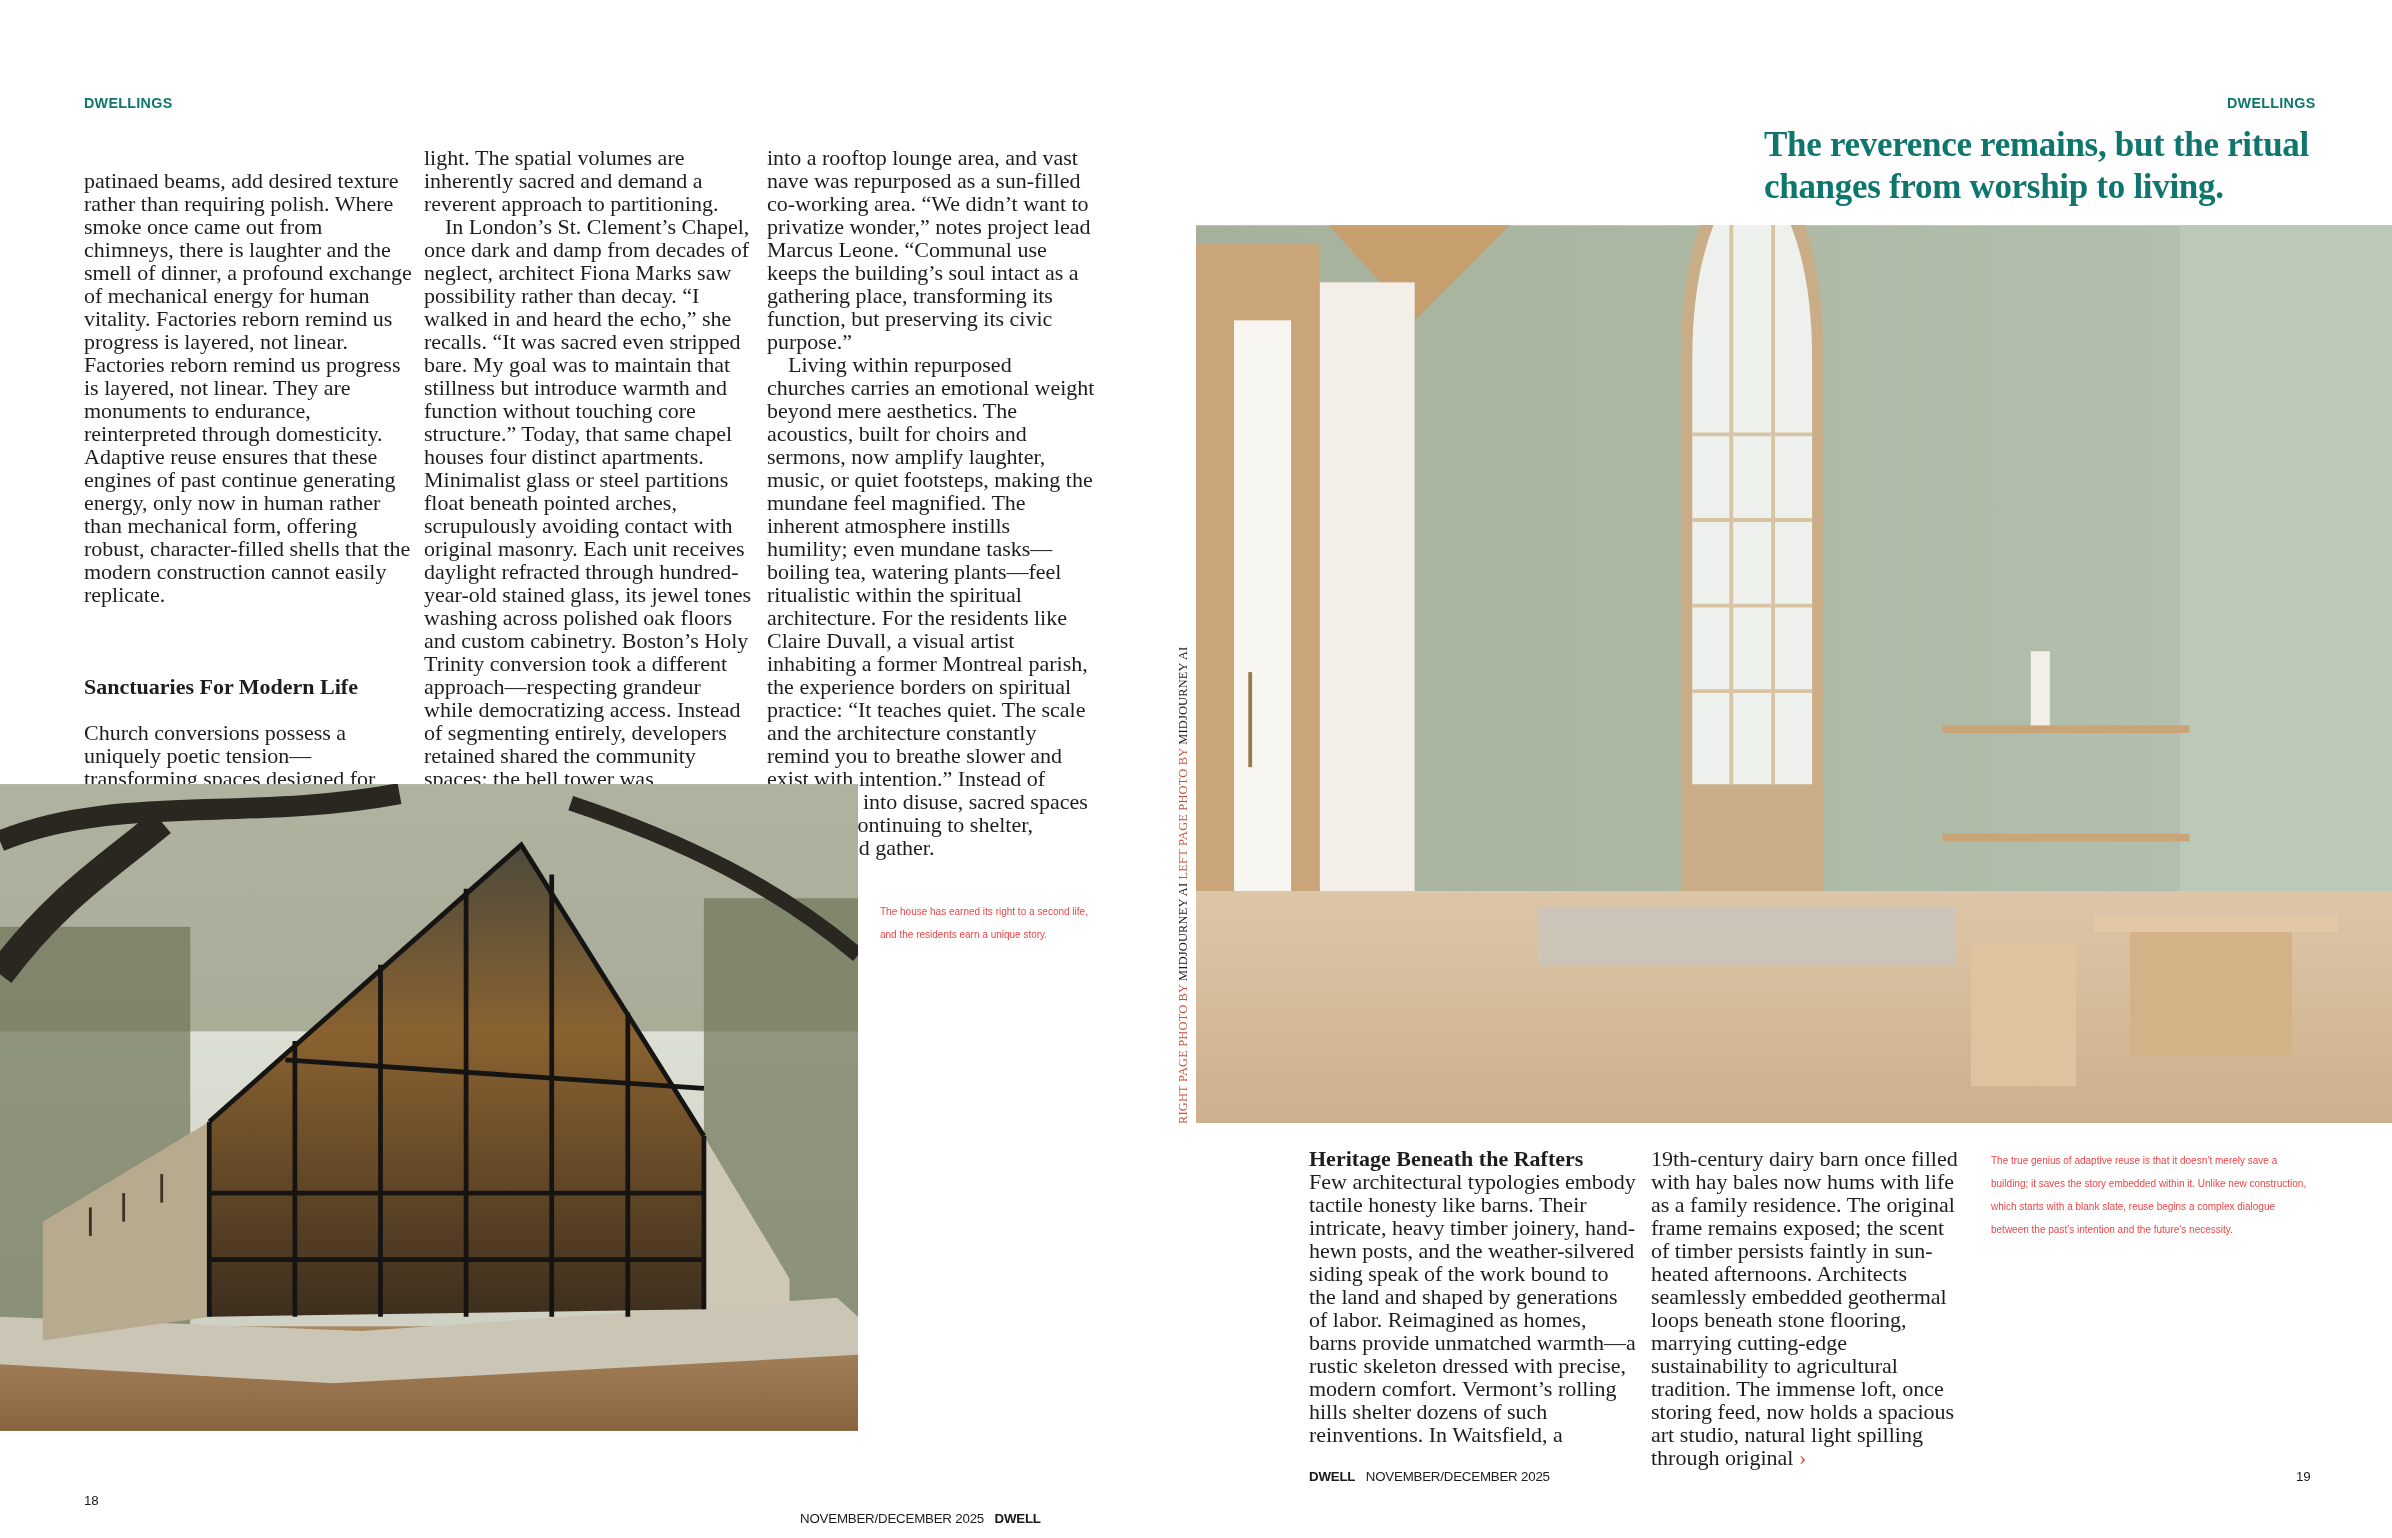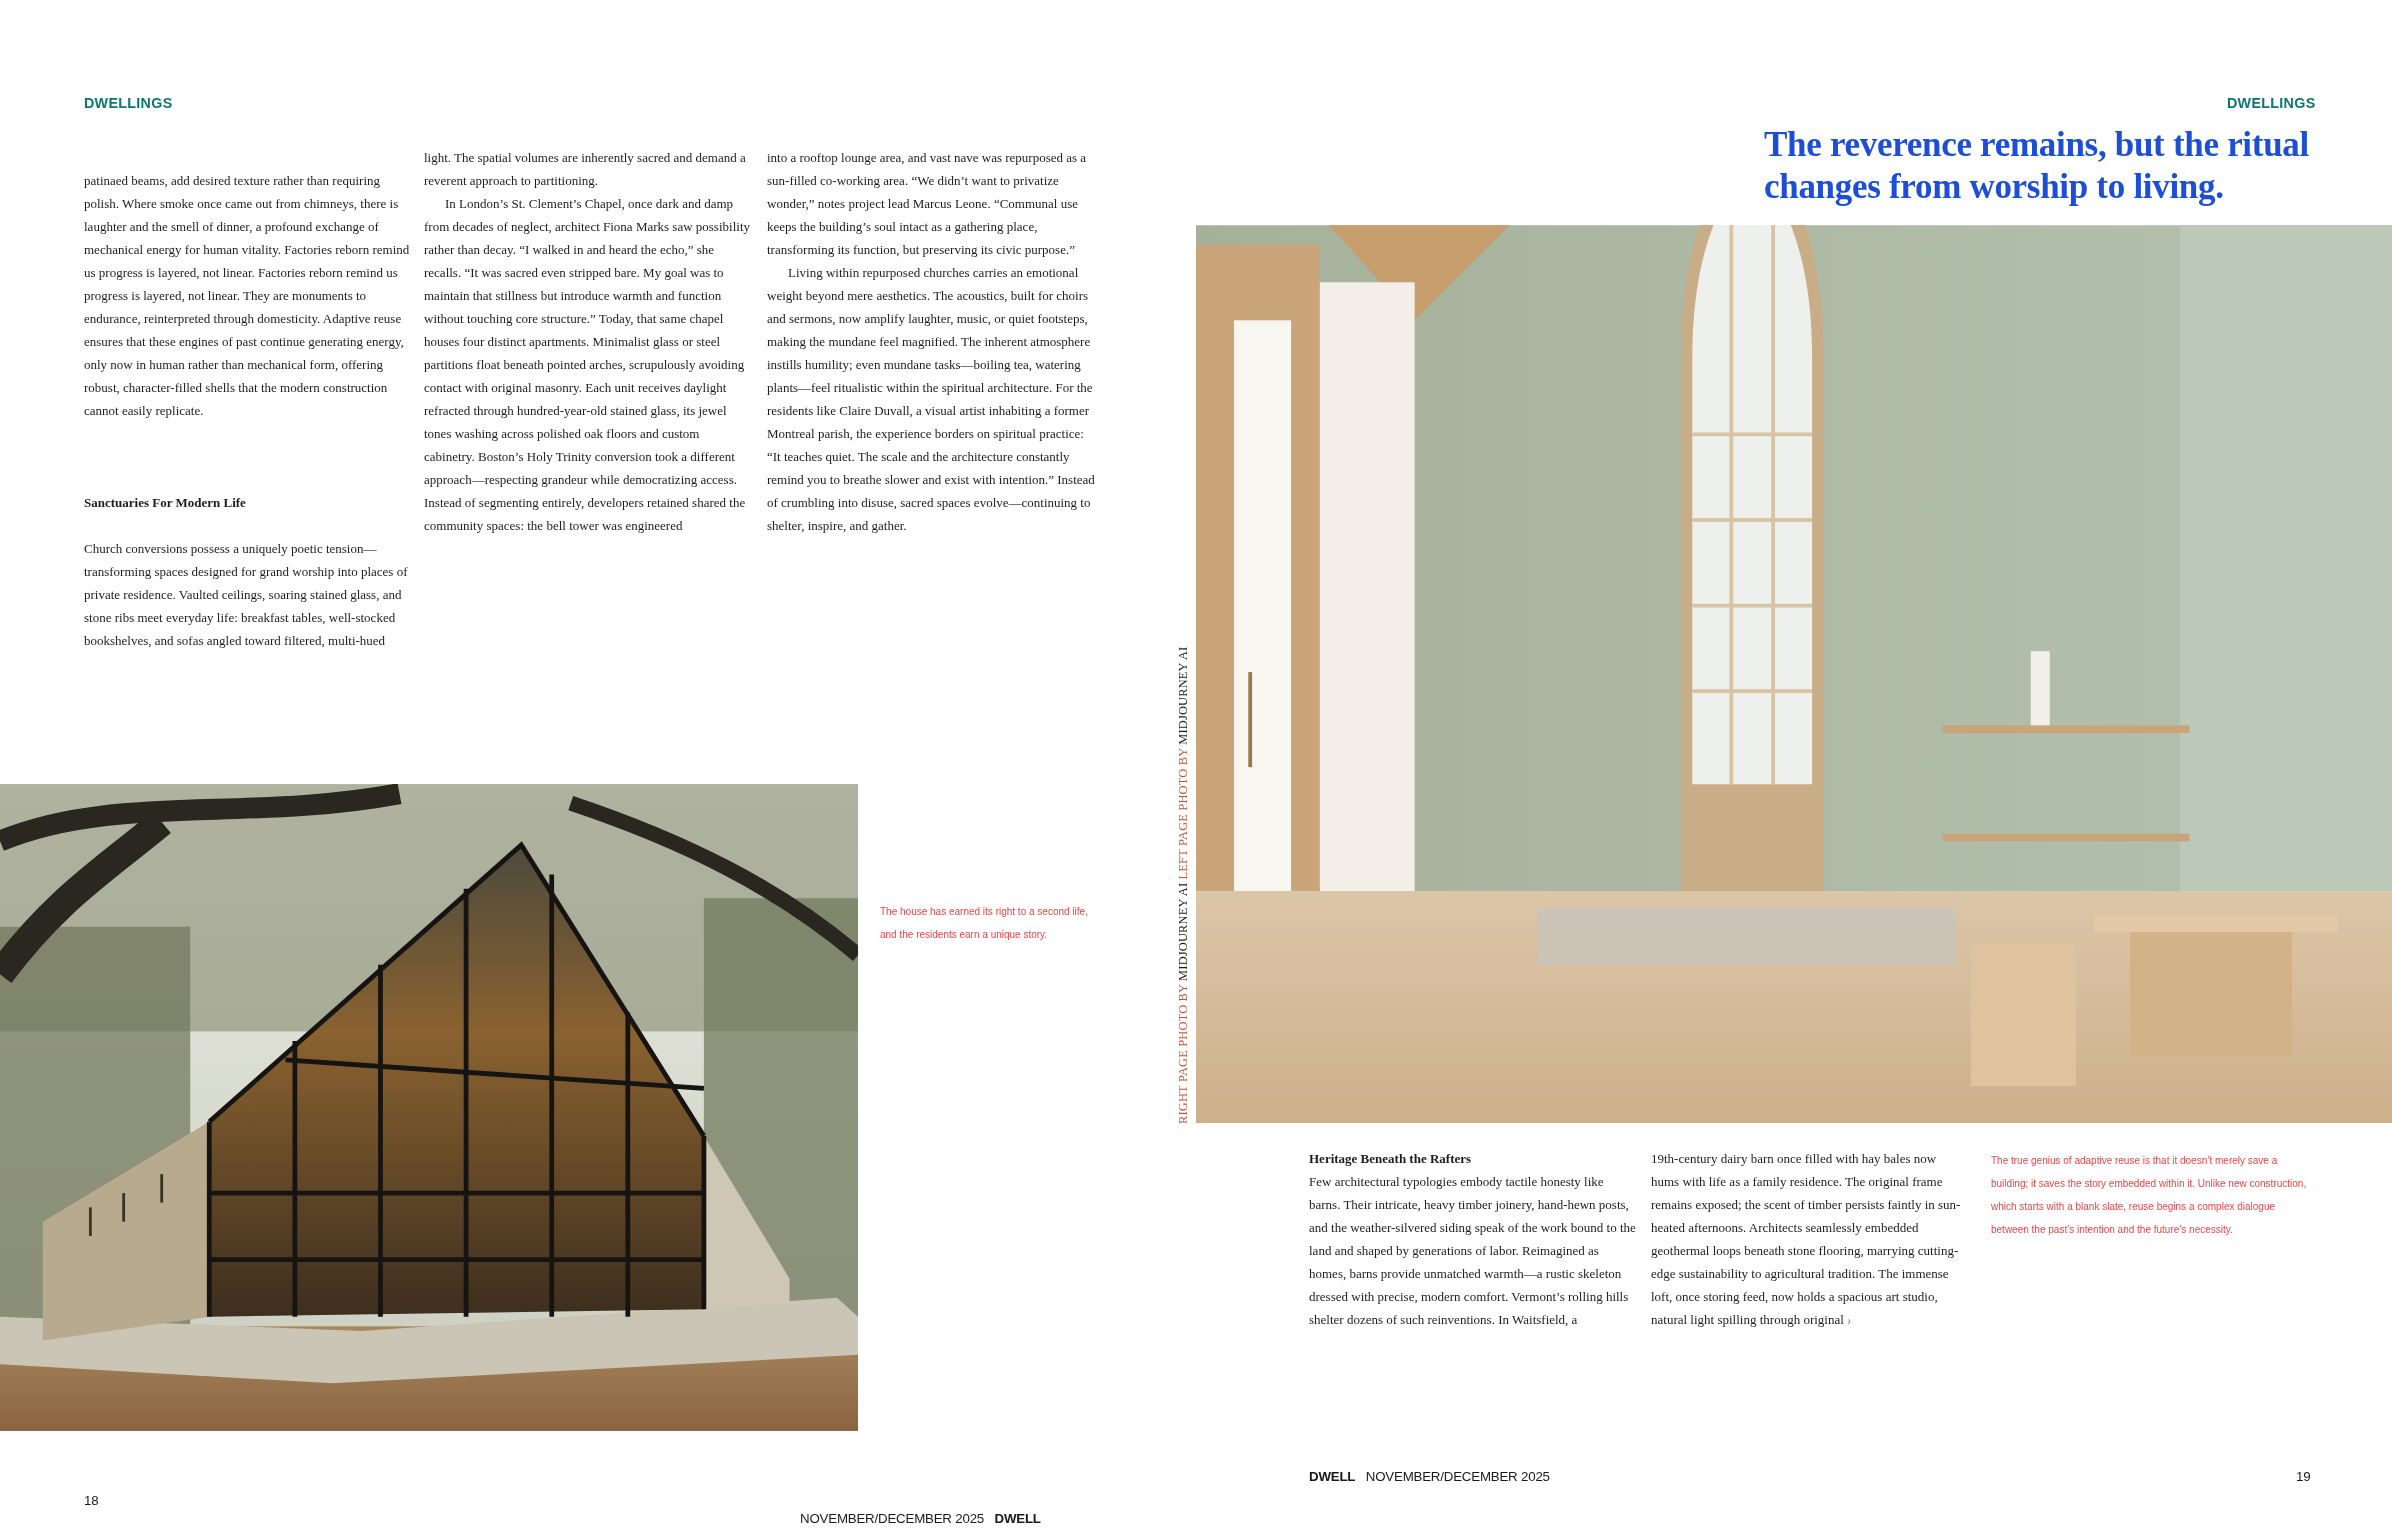--- a/index.html
+++ b/index.html
@@ -1,26 +1,26 @@
 <!DOCTYPE html>
 <html style="font-size:15px"><head>
 <meta charset="utf-8">
 <style>
   html, body { margin: 0; padding: 0; background: #ffffff; }
   body { width: 2393px; height: 1539px; position: relative; overflow: hidden; color: #1a1a1a; }
   .sans { font-family: "Liberation Sans", "DejaVu Sans", sans-serif; }
   .serif { font-family: "Liberation Serif", "DejaVu Serif", serif; }
   .section-label { position: absolute; top: 95px; font-size: 14.3px; font-weight: 700; letter-spacing: 0.3px; color: #0f766e; }
-  .col { position: absolute; font-size: 13px; line-height: 23px; color: #1d1d1d; white-space: pre-line; }
+  .col { position: absolute; font-size: 22px; line-height: 23px; color: #1d1d1d; white-space: pre-line; }
   .col p { margin: 0; }
   .col .indent { text-indent: 21px; }
   .subhead { font-weight: 700; display: block; }
   .spacer { height: 23px; }
   .pull { position: absolute; color: #ef4444; font-size: 10px; line-height: 23px; }
-  .headline { position: absolute; left: 1764px; top: 124px; width: 590px; font-size: 35px; line-height: 42px; font-weight: 700; color: #1d4ed8; letter-spacing: -0.3px; }
+  .headline { position: absolute; left: 1764px; top: 124px; width: 590px; font-size: 35px; line-height: 42px; font-weight: 700; color: #0f766e; letter-spacing: -0.3px; }
   .folio { position: absolute; top: 1469px; font-size: 13.3px; color: #1a1a1a; letter-spacing: -0.2px; }
   .folio b { font-weight: 700; }
   .credit { position: absolute; left: 1176px; top: 1124px; transform: rotate(-90deg); transform-origin: 0 0; width: 495px; font-size: 12.4px; letter-spacing: 0.2px; white-space: nowrap; }
   .credit .red { color: #c4533a; }
   .credit .blk { color: #1a1a1a; }
   .photo { position: absolute; overflow: hidden; }
   .arrow { color: #cc5236; }
 </style>
 </head>
 <body>

